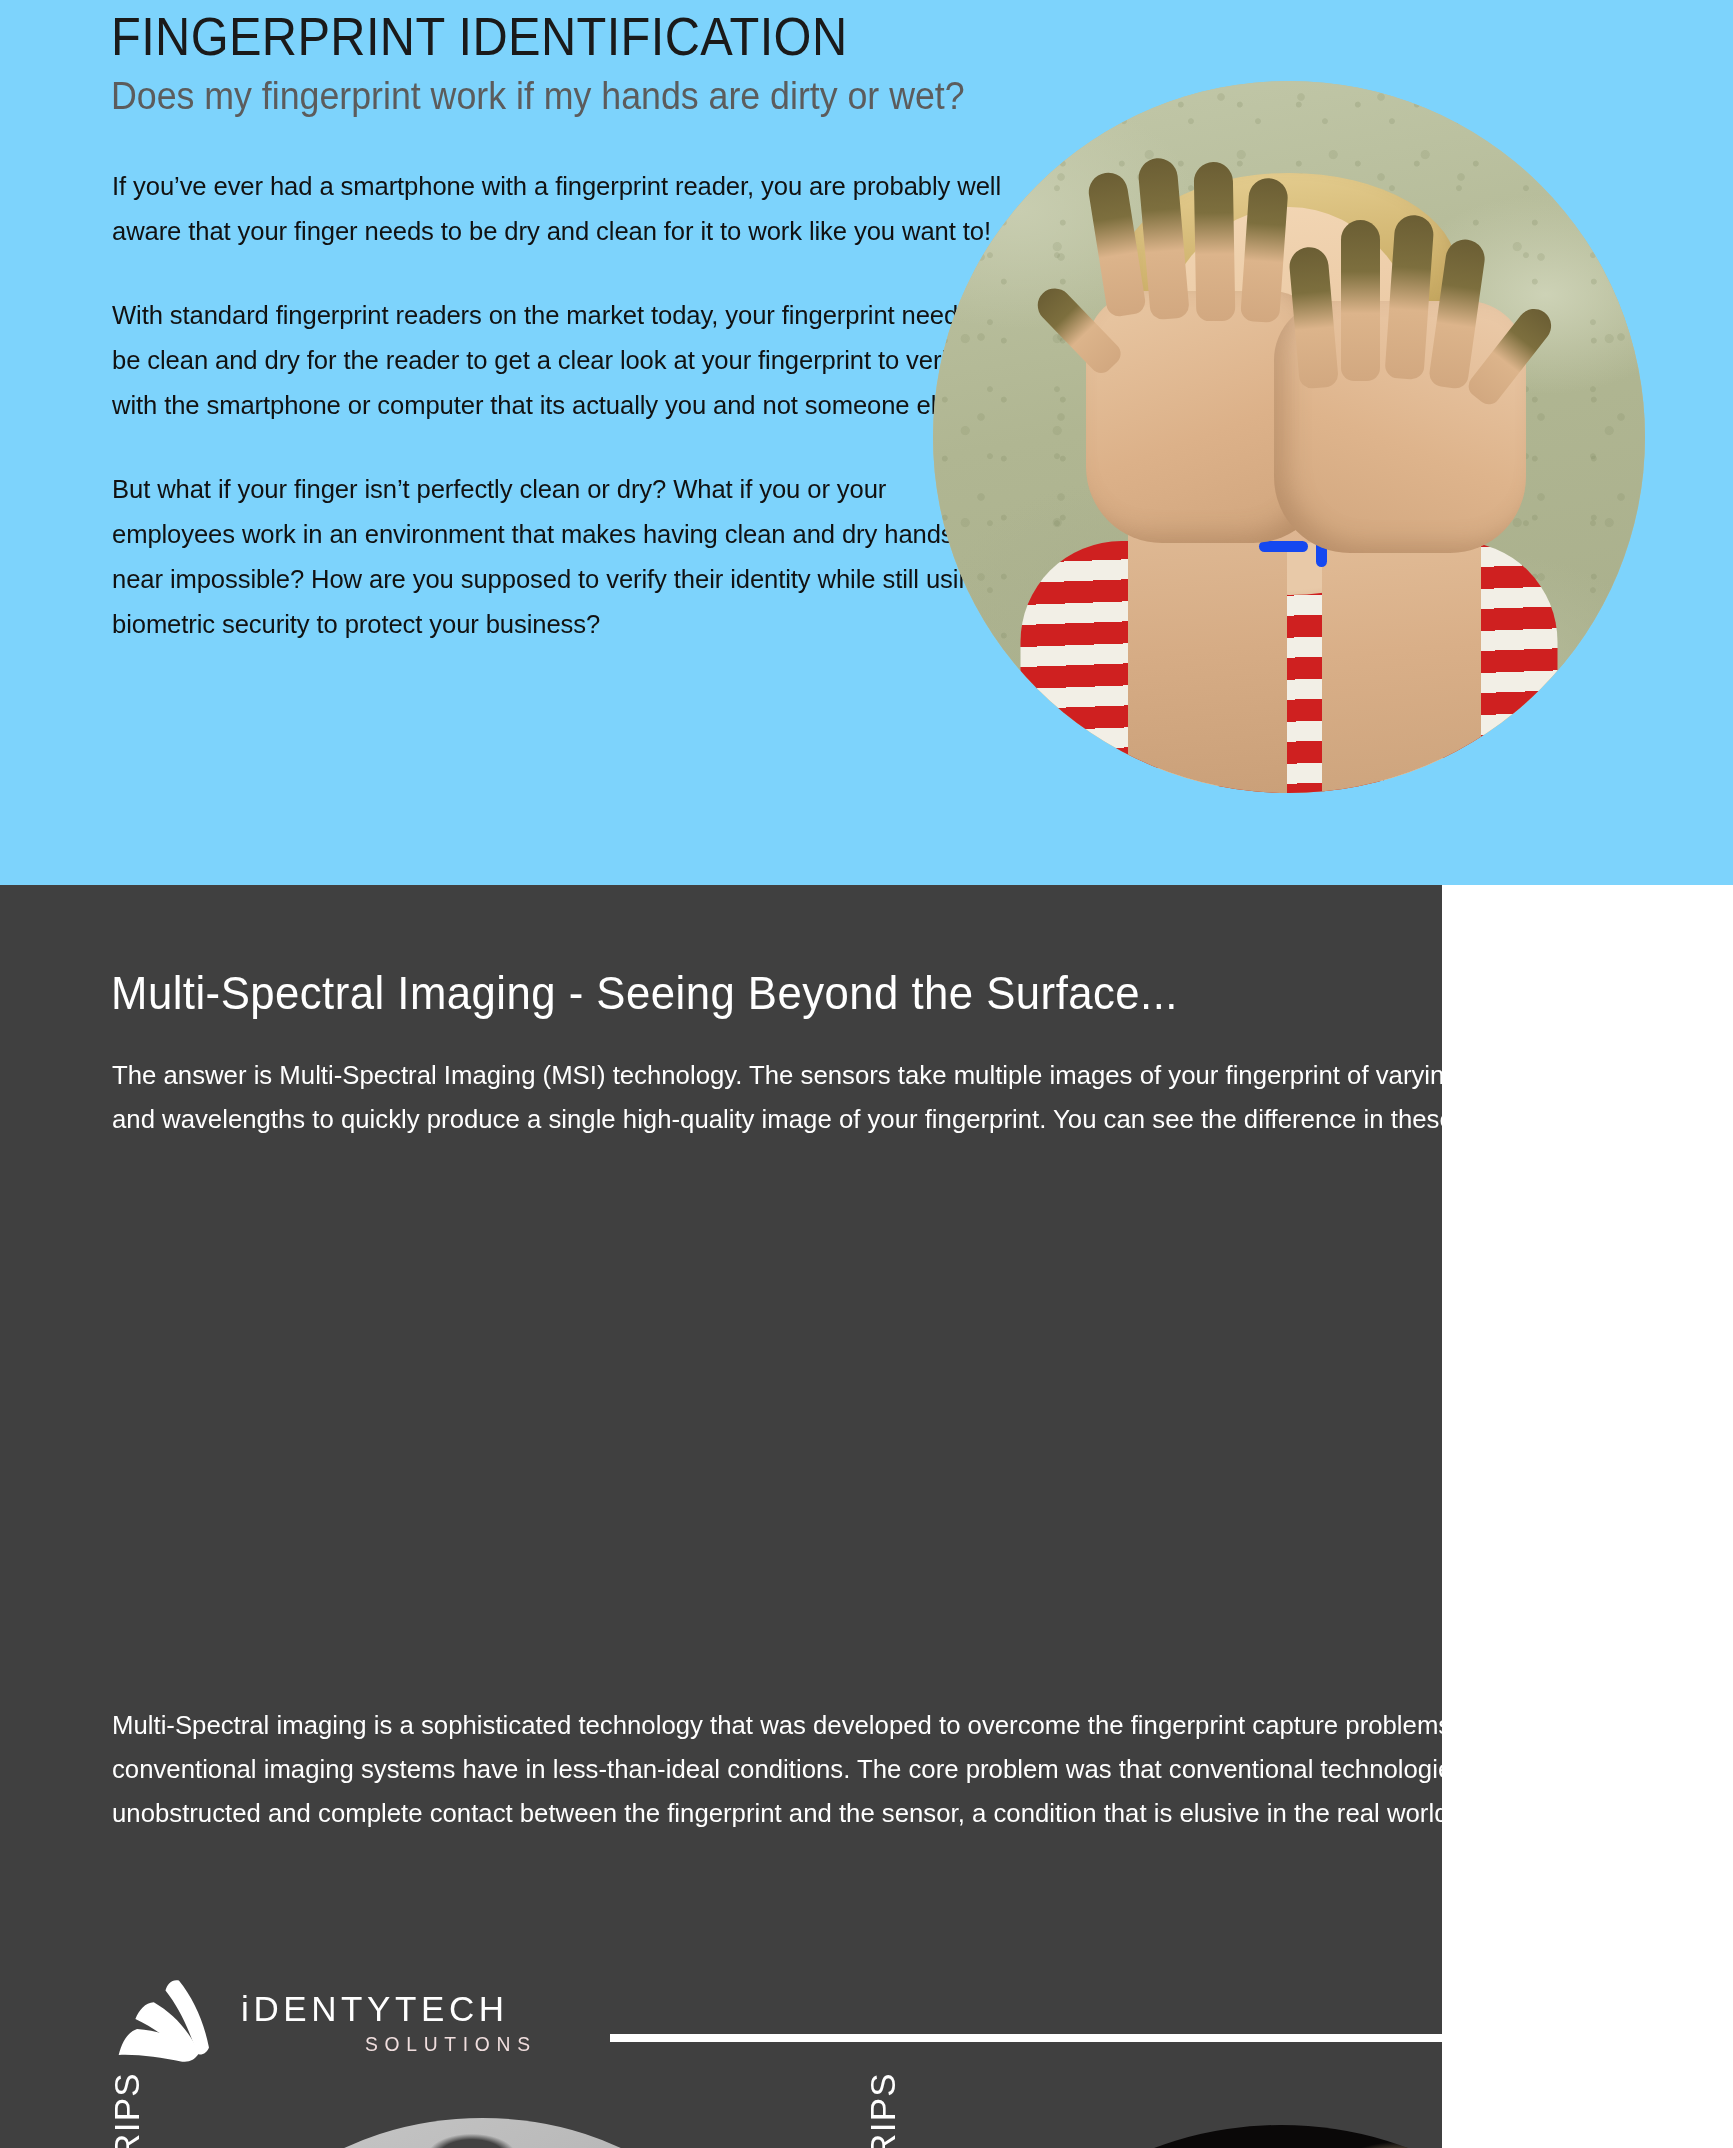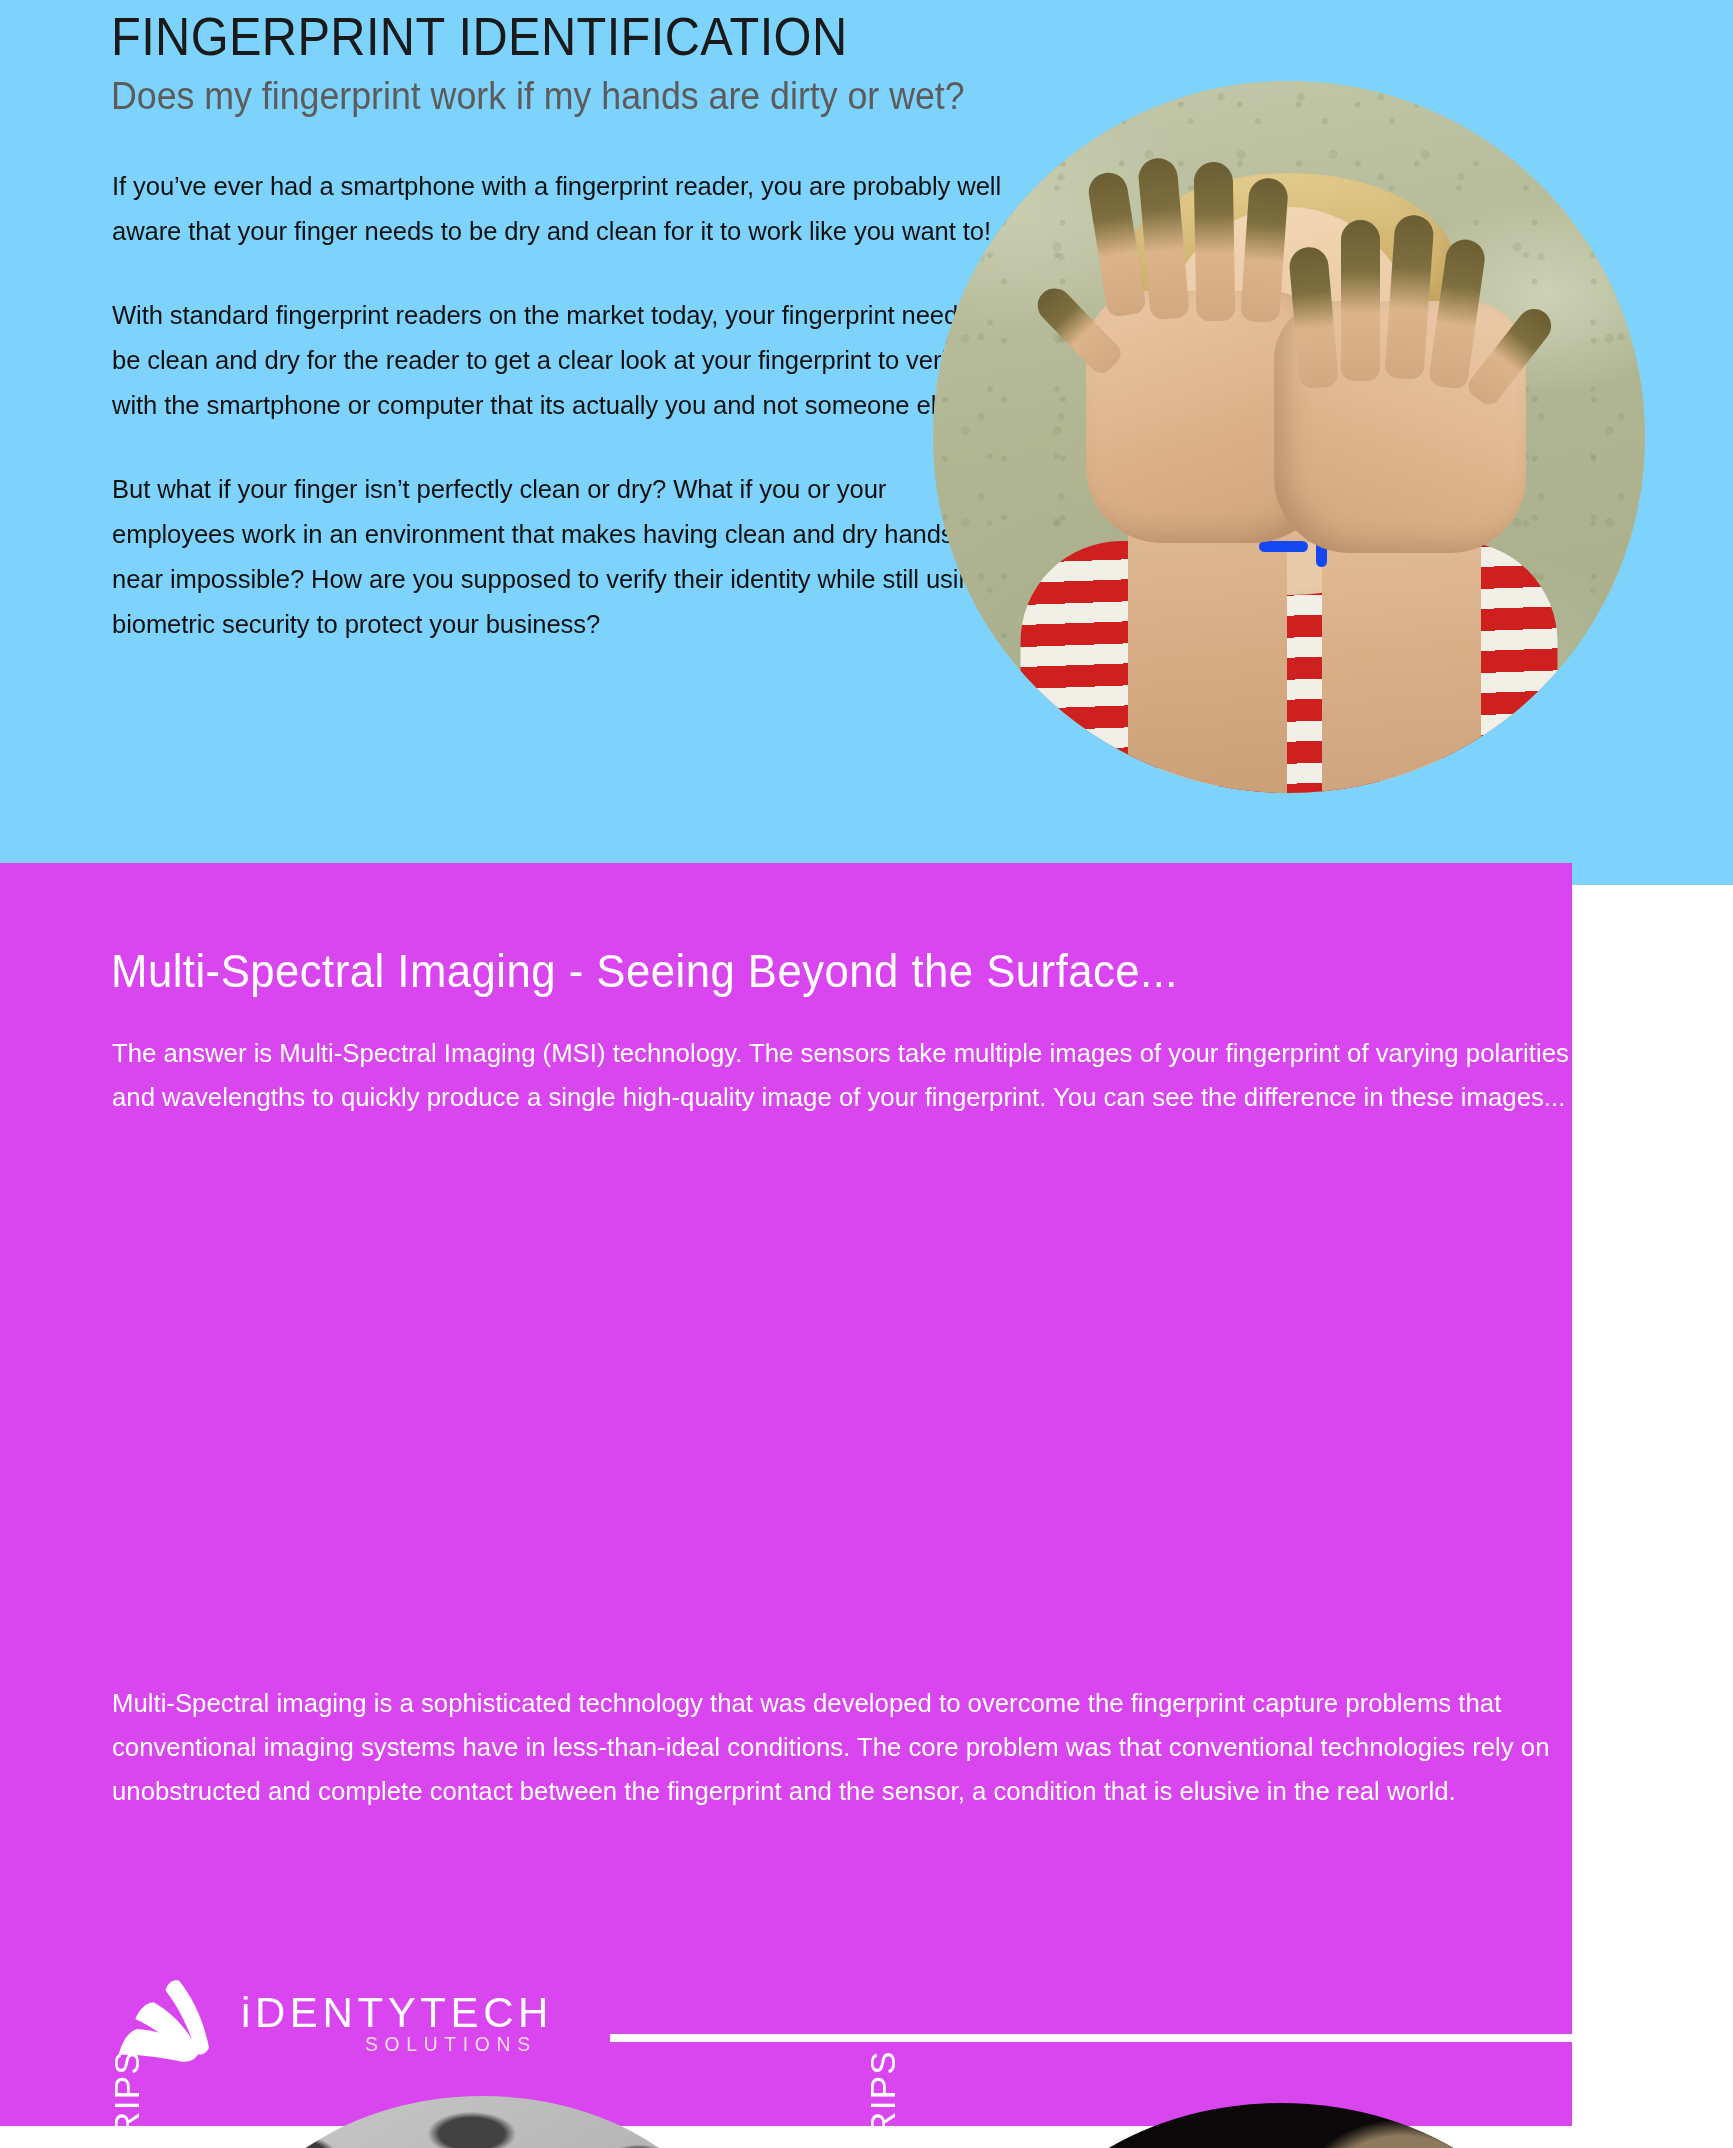--- a/index.html
+++ b/index.html
@@ -126,22 +126,22 @@
     background:#3a2b1d; }
   .hp-mouth{ position:absolute; left:50%; top:393px; transform:translateX(-50%);
     width:101px; height:39px; border-radius:50%;
     background:linear-gradient(180deg,#d4546a 0%,#b8394f 100%); }
   .hp-mouth::after{ content:""; position:absolute; left:10px; top:6.7px;
     width:81px; height:15px; border-radius:5px; background:#f3ece0; }
   .hp-paint{ position:absolute; background:#1548f0; border-radius:6.7px; }
 
   
   .red-section {
-    position:absolute; left:0; top:863px; width:1572px; height:1263px;
-    background:#d946ef;
+    position:absolute; left:0; top:885px; width:1442px; height:1263px;
+    background:#404040;
   }
 
   .msi-heading {
     position:absolute; left:111px; top:84px;
     font-size:47px; line-height:1.0; color:#ffffff;
     font-weight:300; letter-spacing:0.5px;
     font-stretch:condensed;
     transform:scaleX(0.93); transform-origin:left top;
   }
   .msi-intro {
@@ -196,21 +196,21 @@
       radial-gradient(ellipse 16% 18% at 88% 52%, #c98d84 0 55%, rgba(201,141,132,0) 80%),
       radial-gradient(ellipse 18% 16% at 24% 86%, #c4897f 0 55%, rgba(196,137,127,0) 80%),
       radial-gradient(ellipse 16% 18% at 83% 84%, #7d6a4c 0 55%, rgba(125,106,76,0) 80%),
       #0a0808;
   }
 
   
   .footer-logo { position:absolute; left:117px; top:1974px; width:470px; height:109px; }
   .logo-mark   { position:absolute; left:0; top:3.4px; width:102px; height:89px; }
   .logo-name   { position:absolute; left:124px; top:15px;
-                 font-size:42px; letter-spacing:4.6px; color:#ffffff;
+                 font-size:35px; letter-spacing:4.6px; color:#ffffff;
                  font-weight:300; font-stretch:condensed; }
   .logo-sub    { position:absolute; left:248px; top:60px;
                  font-size:19.3px; letter-spacing:6.7px; color:#f0dede;
                  font-weight:300; }
   .footer-rule { position:absolute; left:610px; top:2034px; width:1040px; height:7.6px;
                  background:#ffffff; }
 </style>
 </head>
 <body>
 

